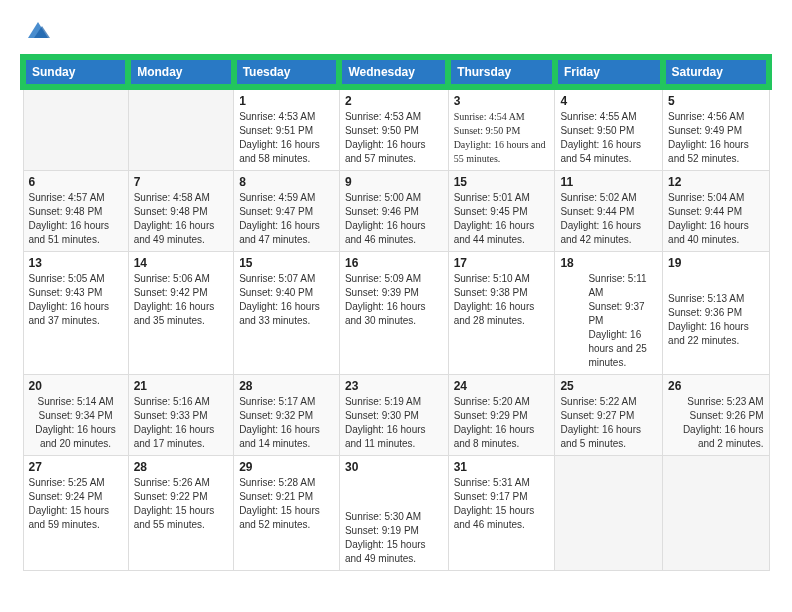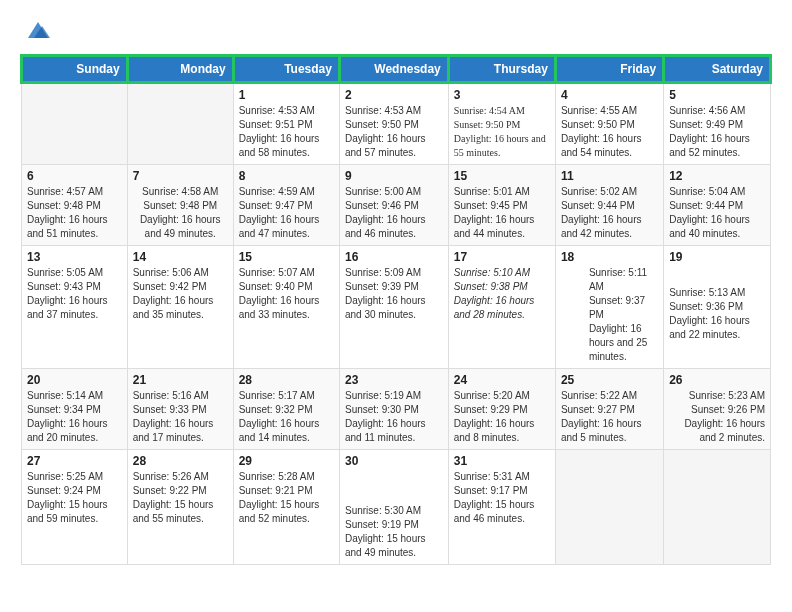--- a/index.html
+++ b/index.html
@@ -61,24 +61,24 @@
     }
     .calendar {
       width: 100%;
       border-collapse: collapse;
       border: 1px solid #ccc;
       font-size: 10.5px;
     }
     .calendar th {
       background-color: #2979c5;
       color: #fff;
-      text-align: right;
+      text-align: left;
       padding: 5px 6px;
       font-size: 12px;
-      border: 3px solid #22c55e;
+      border: 6px solid #22c55e;
     }
     .calendar td {
       vertical-align: top;
       padding: 4px 5px;
       border: 1px solid #ddd;
       width: 113px;
       height: 80px;
       background: #fff;
     }
     .calendar tr:nth-child(even) td {
@@ -170,21 +170,21 @@
         </tr>
         <tr>
           <td>
             <span class="day-number">6</span>
             <div class="day-info" style="white-space: pre-line;">Sunrise: 4:57 AM
 Sunset: 9:48 PM
 Daylight: 16 hours and 51 minutes.</div>
           </td>
           <td>
             <span class="day-number">7</span>
-            <div class="day-info" style="white-space: pre-line; text-align: center;">Sunrise: 4:58 AM
+            <div class="day-info" style="white-space: pre-line;">Sunrise: 4:58 AM
 Sunset: 9:48 PM
 Daylight: 16 hours and 49 minutes.</div>
           </td>
           <td>
             <span class="day-number">8</span>
             <div class="day-info" style="white-space: pre-line;">Sunrise: 4:59 AM
 Sunset: 9:47 PM
 Daylight: 16 hours and 47 minutes.</div>
           </td>
           <td>
@@ -232,41 +232,41 @@
 Daylight: 16 hours and 33 minutes.</div>
           </td>
           <td>
             <span class="day-number">16</span>
             <div class="day-info" style="white-space: pre-line;">Sunrise: 5:09 AM
 Sunset: 9:39 PM
 Daylight: 16 hours and 30 minutes.</div>
           </td>
           <td>
             <span class="day-number">17</span>
-            <div class="day-info" style="white-space: pre-line; font-style: italic;">Sunrise: 5:10 AM
+            <div class="day-info" style="white-space: pre-line;">Sunrise: 5:10 AM
 Sunset: 9:38 PM
 Daylight: 16 hours and 28 minutes.</div>
           </td>
           <td>
             <span class="day-number">18</span>
             <div class="day-info" style="white-space: pre-line; margin-left: 28px;">Sunrise: 5:11 AM
 Sunset: 9:37 PM
 Daylight: 16 hours and 25 minutes.</div>
           </td>
           <td>
             <span class="day-number">19</span>
             <div class="day-info" style="white-space: pre-line; margin-top: 22px;">Sunrise: 5:13 AM
 Sunset: 9:36 PM
 Daylight: 16 hours and 22 minutes.</div>
           </td>
         </tr>
         <tr>
           <td>
             <span class="day-number">20</span>
-            <div class="day-info" style="white-space: pre-line;">Sunrise: 5:14 AM
+            <div class="day-info" style="white-space: pre-line; text-align: center;">Sunrise: 5:14 AM
 Sunset: 9:34 PM
 Daylight: 16 hours and 20 minutes.</div>
           </td>
           <td>
             <span class="day-number">21</span>
             <div class="day-info" style="white-space: pre-line;">Sunrise: 5:16 AM
 Sunset: 9:33 PM
 Daylight: 16 hours and 17 minutes.</div>
           </td>
           <td>

